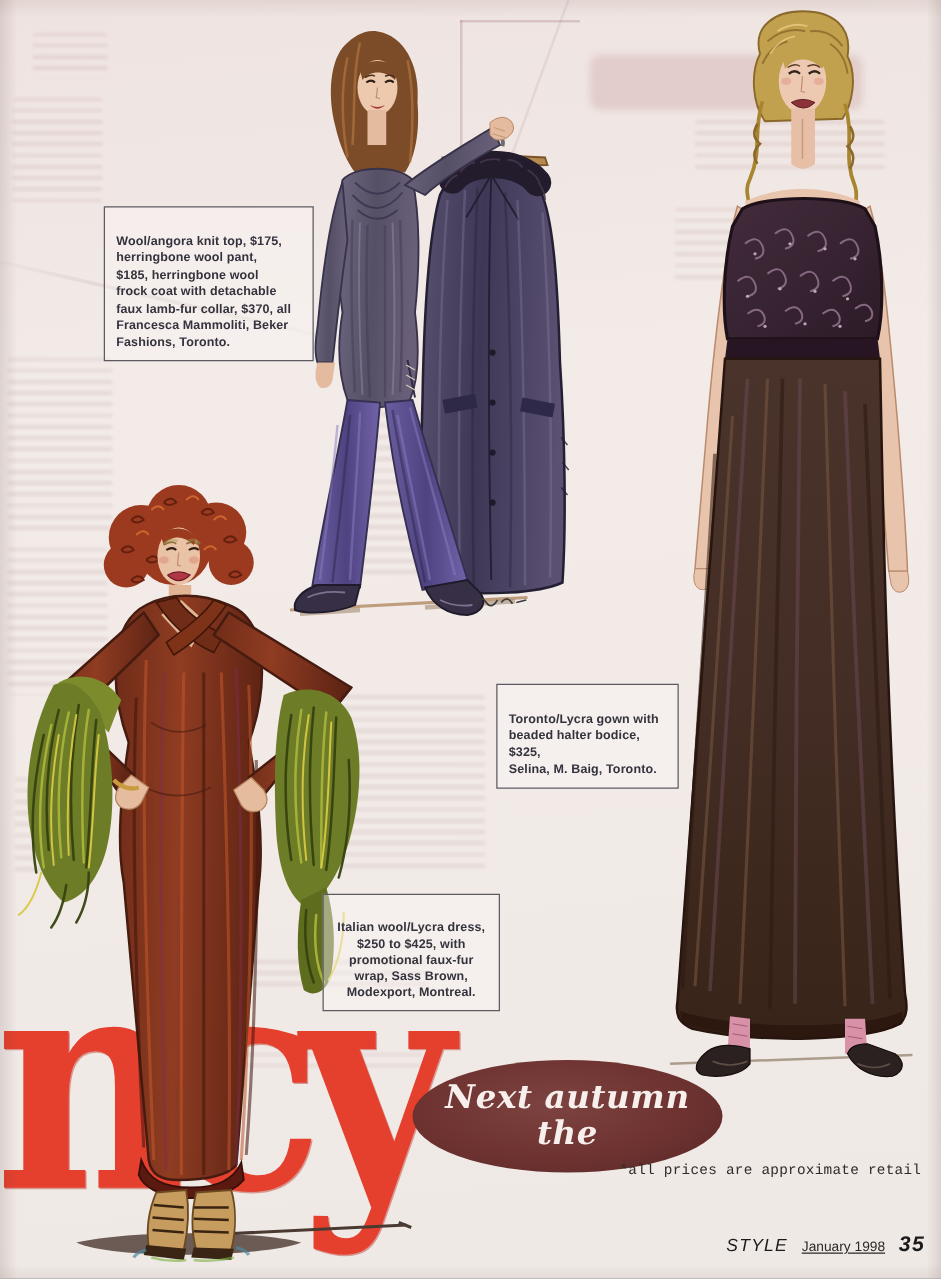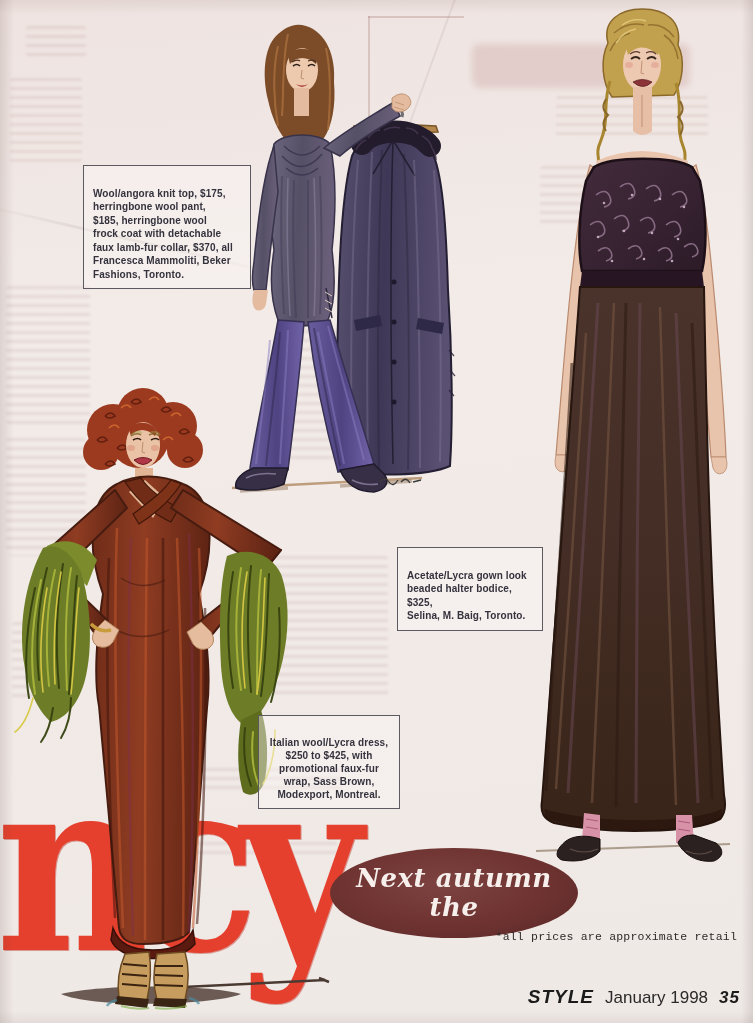--- a/index.html
+++ b/index.html
@@ -37,22 +37,22 @@
   
   .oval{position:absolute;left:330px;top:848px;width:248px;height:90px;border-radius:50%;
     background:radial-gradient(ellipse at 45% 40%,#7d4340 0%,#6e3331 55%,#572726 100%);
     display:flex;flex-direction:column;justify-content:center;align-items:center;
     font-family:"DejaVu Serif","Liberation Serif",serif;font-style:italic;font-weight:bold;
     font-size:26px;line-height:29px;color:#f6efec;letter-spacing:.5px;text-align:center;}
   
   .footnote{position:absolute;right:16px;top:930px;font-family:Liberation Mono, monospace;
     font-size:11.5px;color:#2f2b29;letter-spacing:.2px;}
   .footer{position:absolute;right:13px;top:986px;display:flex;align-items:baseline;gap:11px;color:#1b1b1b;}
-  .footer .mag{font-weight:bold;font-style:italic;font-size:19px;letter-spacing:1px;}
-  .footer .issue{font-size:17px;color:#2a2a2a;}
+  .footer .mag{font-weight:normal;font-style:italic;font-size:14px;letter-spacing:1px;}
+  .footer .issue{font-size:11px;color:#2a2a2a;text-decoration:underline;}
   .footer .pageno{font-weight:bold;font-size:17px;letter-spacing:1px;font-style:italic;}
   .fig{position:absolute;}
 </style>
 </head>
 <body>
 
 <div class="page">
 
   <div class="crease1"></div>
   <div class="crease2"></div>
@@ -427,21 +427,21 @@
   <div class="caption cap-knit">
     <span>Wool/angora knit top, $175,
 herringbone wool pant,
 $185, herringbone wool
 frock coat with detachable
 faux lamb-fur collar, $370, all
 Francesca Mammoliti, Beker
 Fashions, Toronto.</span>
   </div>
   <div class="caption cap-gown">
-    <span>Acetate/Lycra gown look
+    <span>Toronto/Lycra gown with
 beaded halter bodice, $325,
 Selina, M. Baig, Toronto.</span>
   </div>
   <div class="caption cap-dress">
     <span>Italian wool/Lycra dress,
 $250 to $425, with
 promotional faux-fur
 wrap, Sass Brown,
 Modexport, Montreal.</span>
   </div>

